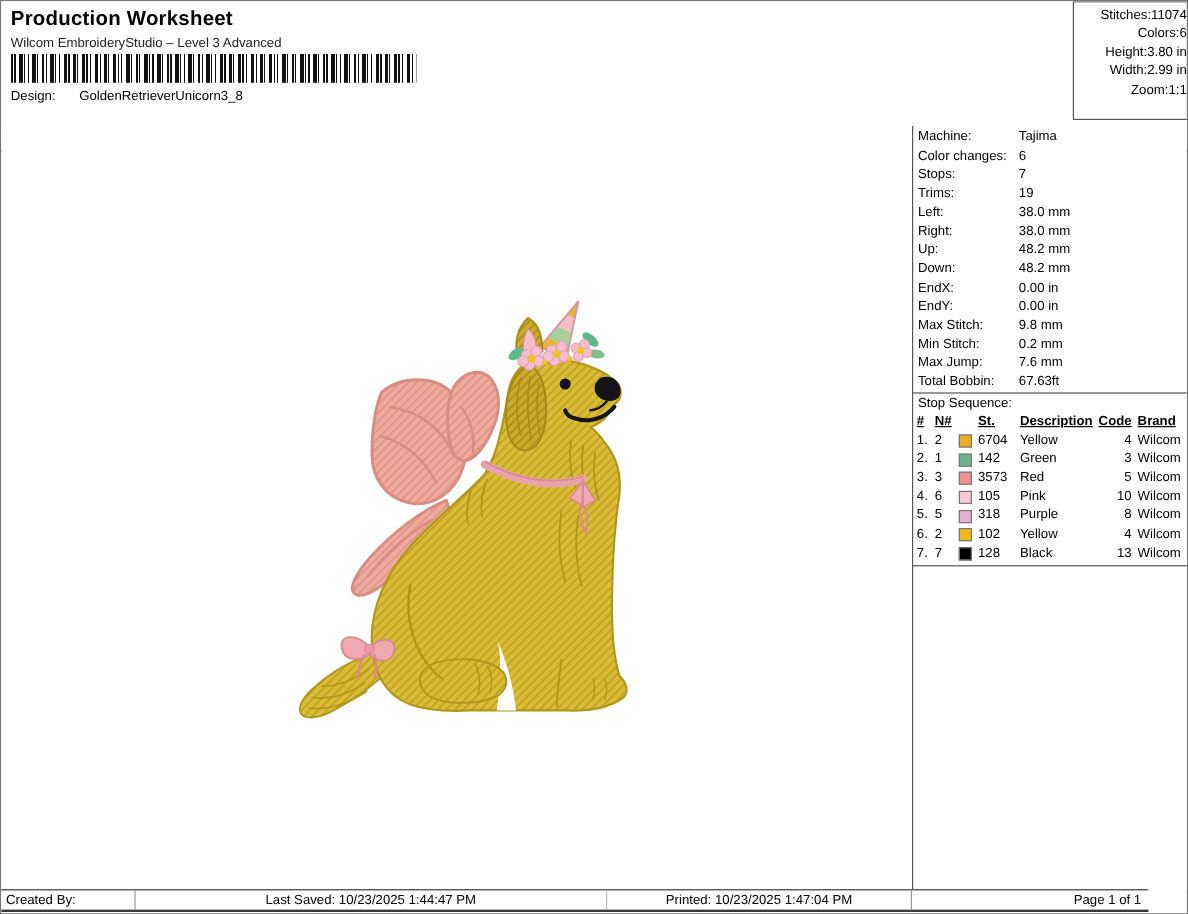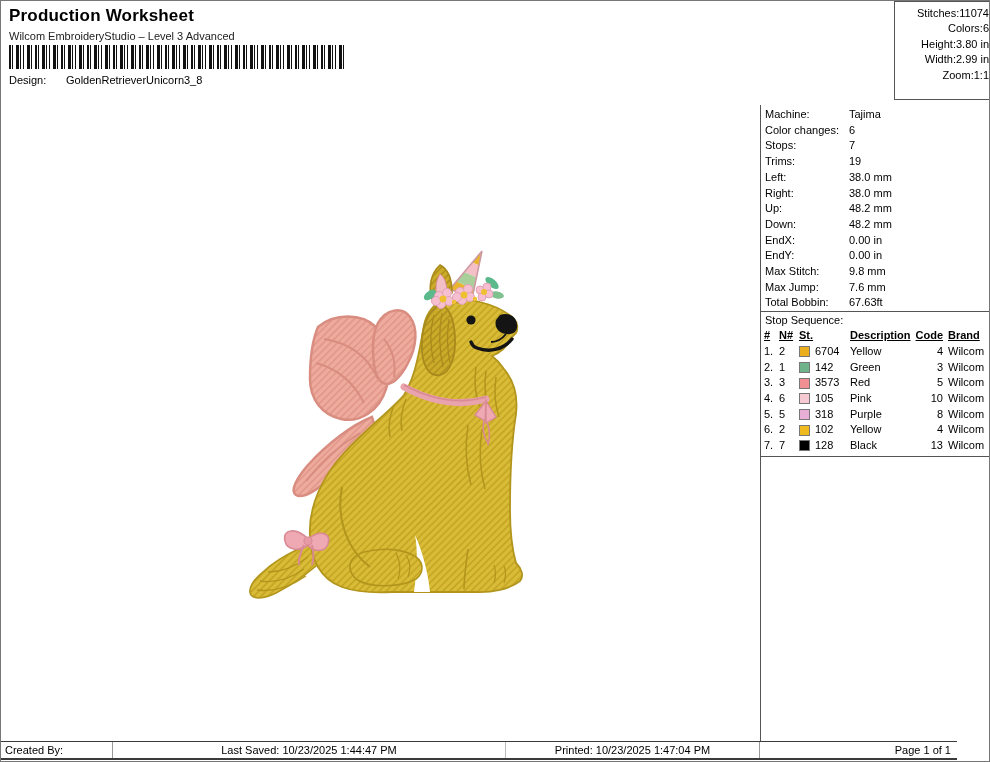--- a/index.html
+++ b/index.html
@@ -40,21 +40,21 @@
   .panel-divider { border-top:1px solid #555; }
   .stop-title { font-size:11px; line-height:16px; padding-left:4px; }
   .seq-table { padding:0 3px 2px 3px; border-bottom:1px solid #555; }
   .seq-row { display:grid; grid-template-columns:15px 20px 16px 33px 66px 32px 46px;
              align-items:center; font-size:11px; line-height:15.7px; }
   .seq-row .c-st { padding-right:3px; }
   .seq-row .c-code { text-align:right; padding-right:3px; }
   .seq-row .c-desc, .seq-row .c-brand { padding-left:2px; }
   .seq-head { font-weight:bold; }
   .seq-head span { text-decoration:underline; }
-  .seq-head .h-st { grid-column:3 / span 2; text-align:left; padding-right:3px; }
+  .seq-head .h-st { grid-column:3 / span 2; text-align:center; padding-right:3px; }
   .swatch { width:11px; height:11px; border:1px solid #777; display:inline-block; }
   
   .footer { position:absolute; left:0; top:740px; width:956px; height:19px;
             border-top:1px solid #3a3a3a; border-bottom:2px solid #3a3a3a;
             display:flex; font-size:11px; line-height:16px; background:#fff; }
   .f-created { width:112px; border-right:1px solid #999; padding-left:4px; }
   .f-saved  { width:393px; text-align:center; border-right:1px solid #bbb; }
   .f-printed{ width:254px; text-align:center; border-right:1px solid #999; }
   .f-page   { flex:1; text-align:right; padding-right:6px; }
 </style>
@@ -204,20 +204,21 @@
       <div class="row"><span class="lbl">Color changes:</span><span>6</span></div>
       <div class="row"><span class="lbl">Stops:</span><span>7</span></div>
       <div class="row"><span class="lbl">Trims:</span><span>19</span></div>
       <div class="row"><span class="lbl">Left:</span><span>38.0 mm</span></div>
       <div class="row"><span class="lbl">Right:</span><span>38.0 mm</span></div>
       <div class="row"><span class="lbl">Up:</span><span>48.2 mm</span></div>
       <div class="row"><span class="lbl">Down:</span><span>48.2 mm</span></div>
       <div class="row"><span class="lbl">EndX:</span><span>0.00 in</span></div>
       <div class="row"><span class="lbl">EndY:</span><span>0.00 in</span></div>
       <div class="row"><span class="lbl">Max Stitch:</span><span>9.8 mm</span></div>
+      <div class="row"><span class="lbl">Min Stitch:</span><span>0.2 mm</span></div>
       <div class="row"><span class="lbl">Max Jump:</span><span>7.6 mm</span></div>
       <div class="row"><span class="lbl">Total Bobbin:</span><span>67.63ft</span></div>
     </div>
     <div class="panel-divider"></div>
     <div class="stop-title">Stop Sequence:</div>
     <div class="seq-table">
       <div class="seq-row seq-head">
         <span>#</span>
         <span>N#</span>
         <span class="h-st">St.</span>

